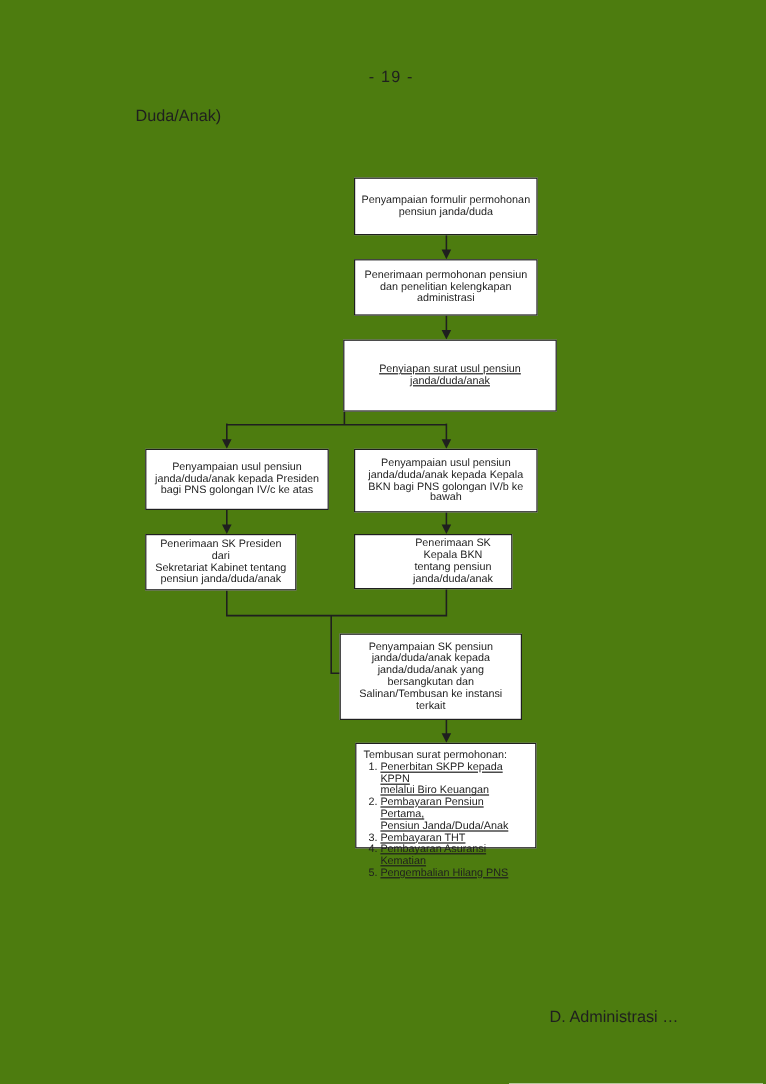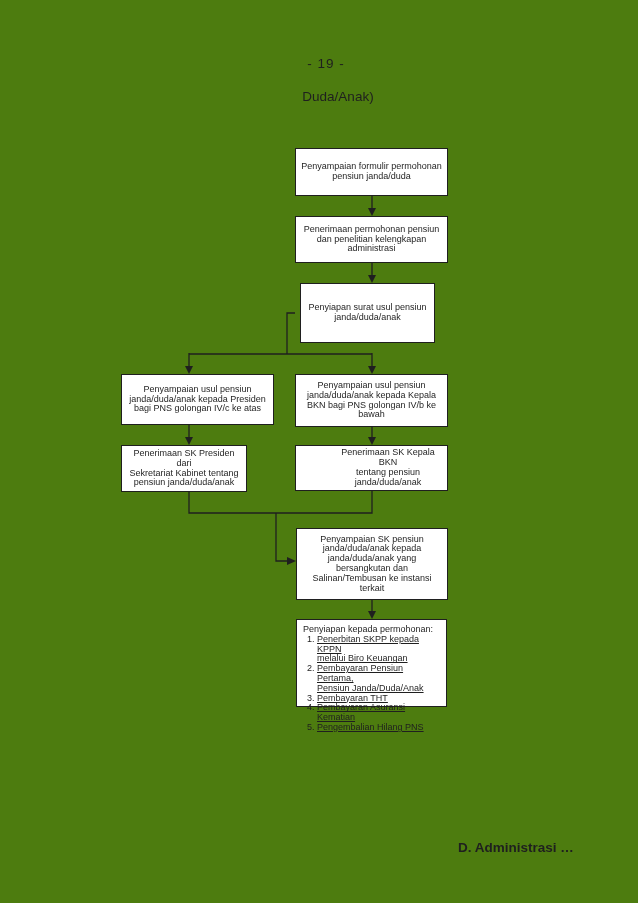--- a/index.html
+++ b/index.html
@@ -32,21 +32,20 @@
     width: 473px;
     font-size: 13.5px;
     line-height: 18px;
   }
   .heading-line1 {
     text-align: justify;
     text-align-last: justify;
   }
   .heading-line2 {
     margin-left: 23px;
-    text-align: center;
   }
   .connectors {
     position: absolute;
     left: 0;
     top: 0;
     width: 638px;
     height: 903px;
     pointer-events: none;
   }
   .fc-box {
@@ -78,21 +77,20 @@
   }
   .fc-box.list li {
     white-space: pre-line;
     text-decoration: underline;
   }
   .footer-note {
     position: absolute;
     left: 458px;
     top: 840px;
     font-size: 13.5px;
-    font-weight: bold;
   }
 </style>
 </head>
 <body>
 
 <div class="page">
 
   <div class="page-number">- 19 -</div>
 
   <div class="heading">
@@ -139,48 +137,48 @@
     </g>
   </svg>
 
   <div class="fc-box" style="left:295px; top:216px; width:153px; height:47px;">Penerimaan permohonan pensiun
 dan penelitian kelengkapan
 administrasi</div>
 
   <div class="fc-box" style="left:295px; top:148px; width:153px; height:48px;">Penyampaian formulir permohonan
 pensiun janda/duda</div>
 
-  <div class="fc-box" style="left:300px; top:283px; width:135px; height:60px;">Penyiapan surat usul pensiun
+  <div class="fc-box" style="left:286px; top:283px; width:178px; height:60px;text-decoration:underline;">Penyiapan surat usul pensiun
 janda/duda/anak</div>
 
   <div class="fc-box" style="left:121px; top:374px; width:153px; height:51px;">Penyampaian usul pensiun
 janda/duda/anak kepada Presiden
 bagi PNS golongan IV/c ke atas</div>
 
   <div class="fc-box" style="left:295px; top:374px; width:153px; height:53px;">Penyampaian usul pensiun
 janda/duda/anak kepada Kepala
 BKN bagi PNS golongan IV/b ke
 bawah</div>
 
   <div class="fc-box" style="left:121px; top:445px; width:126px; height:47px;">Penerimaan SK Presiden dari
 Sekretariat Kabinet tentang
 pensiun janda/duda/anak</div>
 
-  <div class="fc-box" style="left:295px; top:445px; width:153px; height:46px;padding-left:36px;">Penerimaan SK Kepala BKN
+  <div class="fc-box" style="left:295px; top:445px; width:132px; height:46px;padding-left:36px;">Penerimaan SK Kepala BKN
 tentang pensiun janda/duda/anak</div>
 
-  <div class="fc-box" style="left:296px; top:528px; width:152px; height:72px;">Penyampaian SK pensiun
+  <div class="fc-box" style="left:283px; top:528px; width:152px; height:72px;">Penyampaian SK pensiun
 janda/duda/anak kepada
 janda/duda/anak yang
 bersangkutan dan
 Salinan/Tembusan ke instansi
 terkait</div>
 
   <div class="fc-box list" style="left:296px; top:619px; width:151px; height:88px;">
-    <div class="list-title">Penyiapan kepada permohonan:</div>
+    <div class="list-title">Tembusan surat permohonan:</div>
     <ol>
       <li>Penerbitan SKPP kepada KPPN
 melalui Biro Keuangan</li>
       <li>Pembayaran Pensiun Pertama,
 Pensiun Janda/Duda/Anak</li>
       <li>Pembayaran THT</li>
       <li>Pembayaran Asuransi Kematian</li>
       <li>Pengembalian Hilang PNS</li>
     </ol>
   </div>

